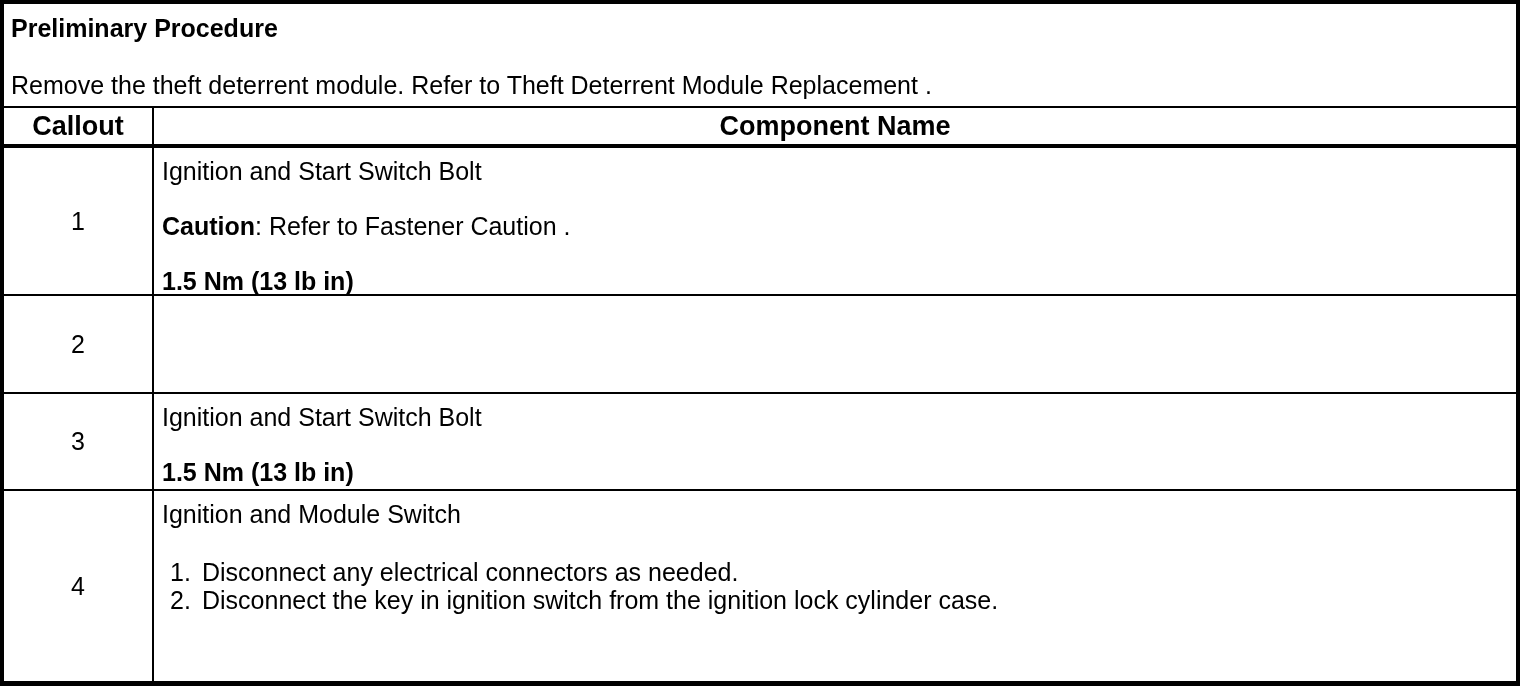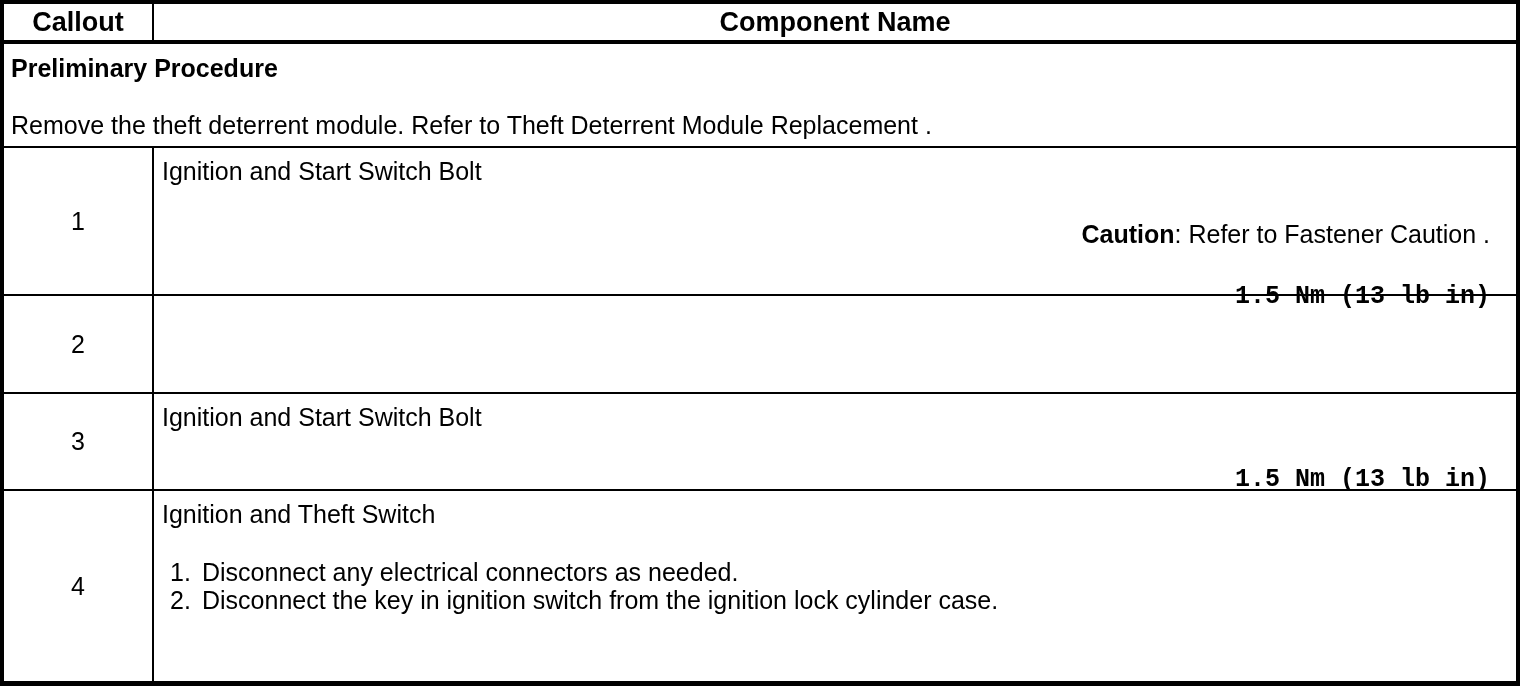--- a/index.html
+++ b/index.html
@@ -59,51 +59,51 @@
   .row-2 { height: 98px; }
   .row-3 { height: 97px; }
   .row-4 { flex: 1 1 auto; border-bottom: none; }
   .callout-cell {
     display: flex;
     align-items: center;
     justify-content: center;
     font-size: 25px;
   }
   .content-cell {
-    padding: 9px 26px 0 8px;
+    padding: 9px 8px 0 8px;
     font-size: 25px;
     line-height: 28px;
   }
-  .content-cell p + p { margin-top: 35px; text-align: right; }
-  .bold { font-weight: bold; font-family: Liberation Mono, monospace; }
+  .content-cell p + p { margin-top: 27px; }
+  .bold { font-weight: bold; }
   .procedure-heading {
     font-weight: bold;
     margin-left: 42px;
   }
   .steps { margin-top: 30px; }
   .step { display: flex; line-height: 28px; }
   .step .num {
     flex: 0 0 32px;
     margin-left: 8px;
   }
   .step .txt { flex: 1 1 auto; }
 </style>
 </head>
 <body>
 
 <div class="component-table">
 
+  <div class="trow prelim-row">
+    <p class="prelim-title">Preliminary Procedure</p>
+    <p class="prelim-text">Remove the theft deterrent module. Refer to Theft Deterrent Module Replacement .</p>
+  </div>
+
   <div class="trow header-row">
     <div class="callout-col header-cell">Callout</div>
     <div class="content-col header-cell">Component Name</div>
-  </div>
-
-  <div class="trow prelim-row">
-    <p class="prelim-title">Preliminary Procedure</p>
-    <p class="prelim-text">Remove the theft deterrent module. Refer to Theft Deterrent Module Replacement .</p>
   </div>
 
   <div class="trow row-1">
     <div class="callout-col callout-cell">1</div>
     <div class="content-col content-cell">
       <p>Ignition and Start Switch Bolt</p>
       <p><b>Caution</b><span>: Refer to Fastener Caution .</span></p>
       <p class="bold">1.5 Nm (13 lb in)</p>
     </div>
   </div>
@@ -116,21 +116,21 @@
     <div class="callout-col callout-cell">3</div>
     <div class="content-col content-cell">
       <p>Ignition and Start Switch Bolt</p>
       <p class="bold">1.5 Nm (13 lb in)</p>
     </div>
   </div>
 
   <div class="trow row-4">
     <div class="callout-col callout-cell">4</div>
     <div class="content-col content-cell">
-      <p>Ignition and Theft Switch</p>
+      <p>Ignition and Module Switch</p>
       <div class="steps">
         <div class="step">
           <span class="num">1.</span>
           <span class="txt">Disconnect any electrical connectors as needed.</span>
         </div>
         <div class="step">
           <span class="num">2.</span>
           <span class="txt">Disconnect the key in ignition switch from the ignition lock cylinder case.</span>
         </div>
       </div>

